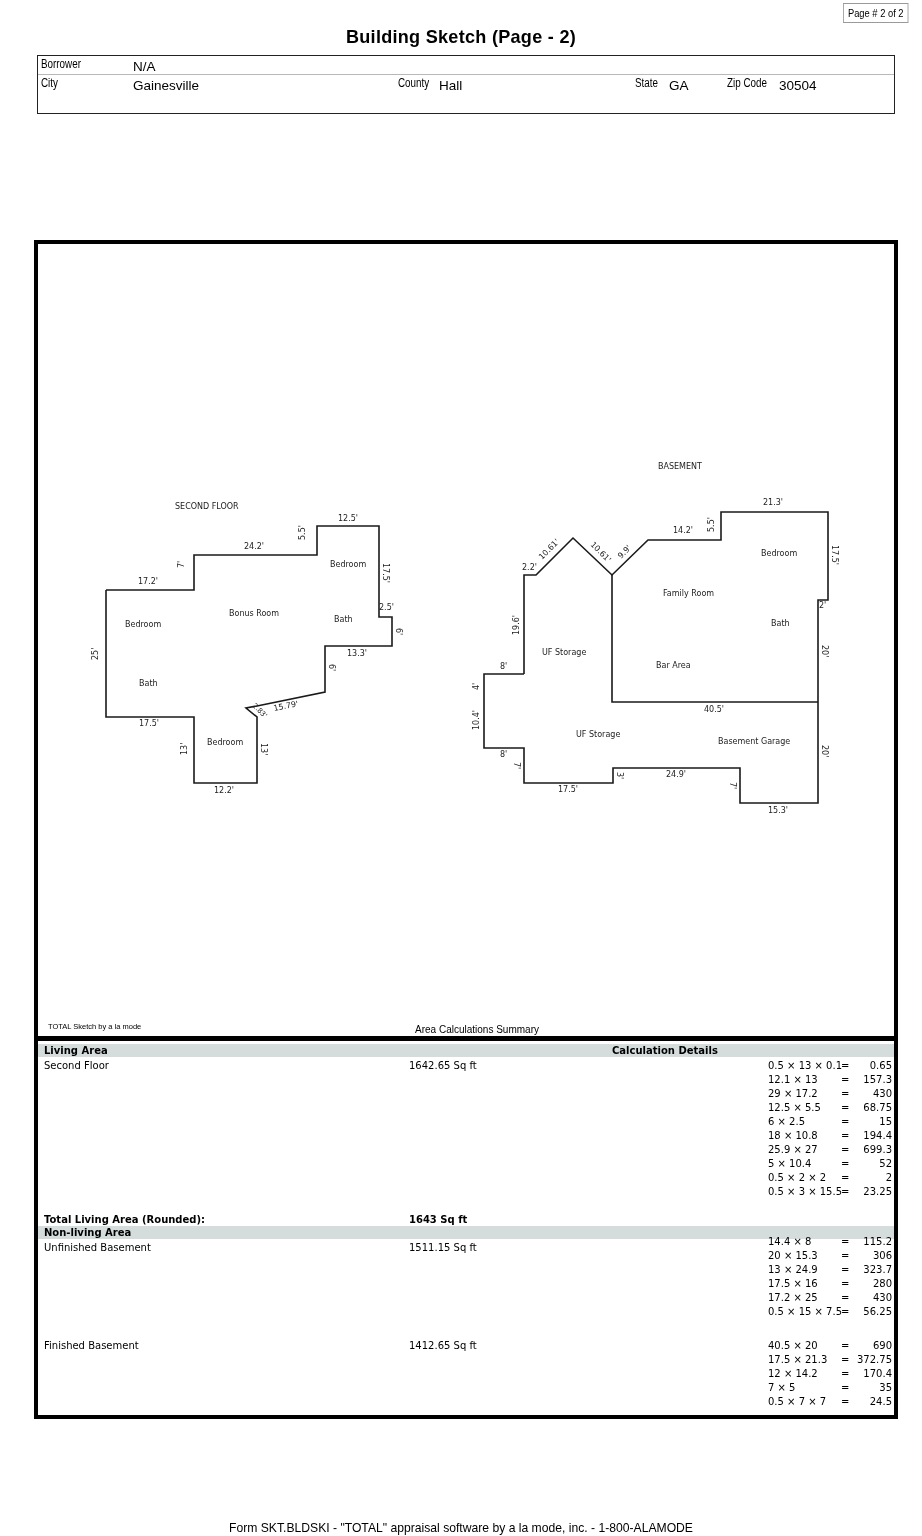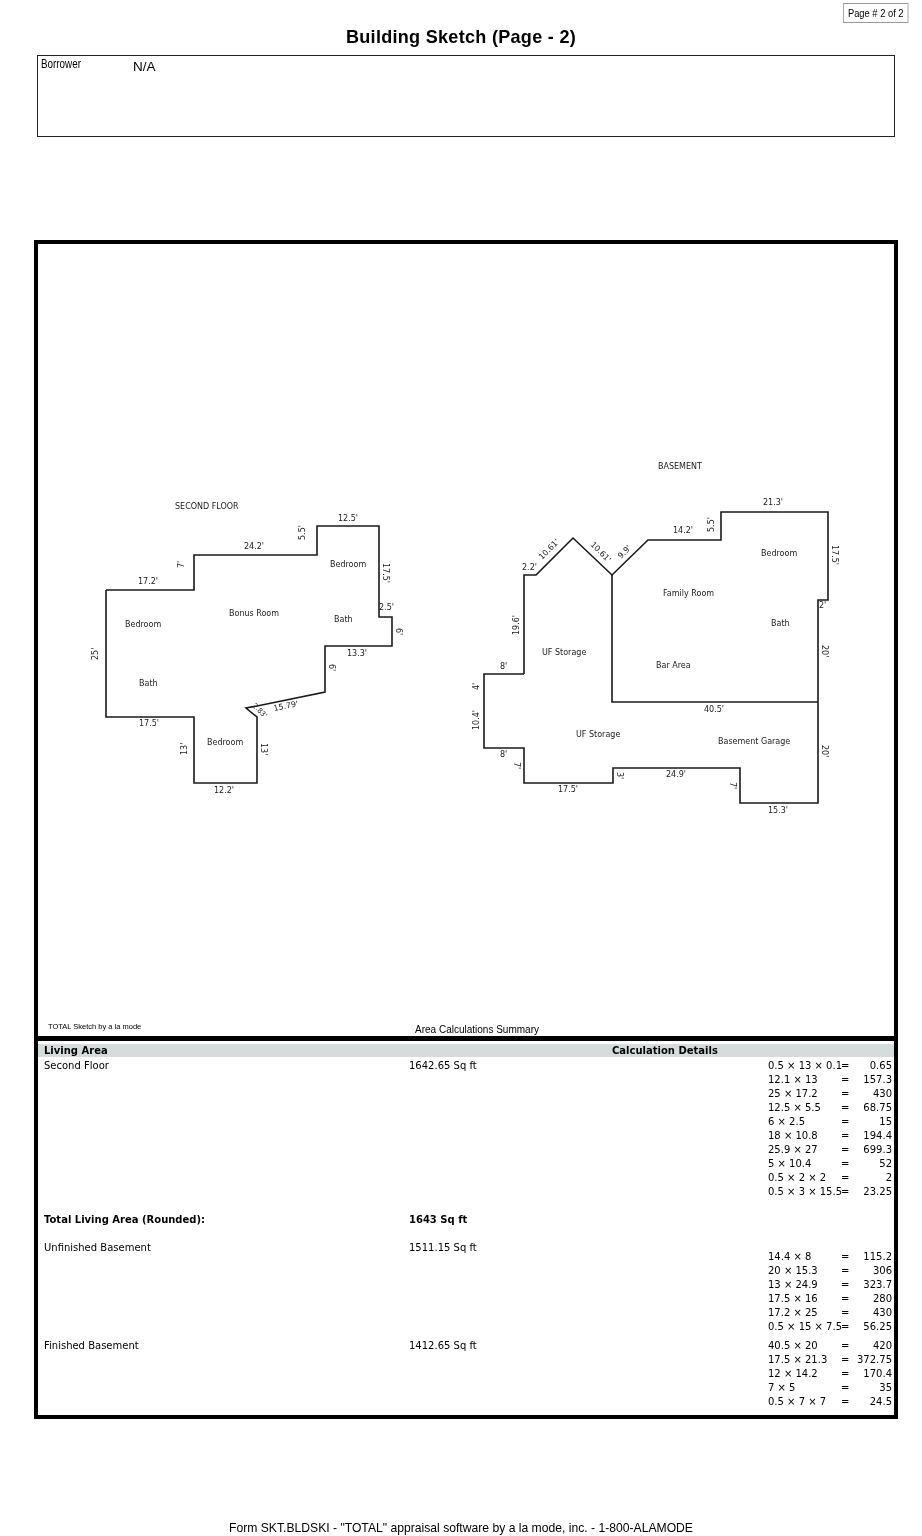--- a/index.html
+++ b/index.html
@@ -1,19 +1,19 @@
 <!DOCTYPE html>
 <html><head>
 <meta charset="utf-8">
 <style>
   html, body { margin:0; padding:0; background:#fff; }
   body { width:922px; height:1536px; position:relative; overflow:hidden; font-family:"Liberation Sans", sans-serif; color:#000; }
   .page-num { position:absolute; left:843px; top:3px; width:75px; height:18px; border:1px solid #9a9a9a; font-size:11px; line-height:18px; text-align:center; transform:scaleX(0.85); transform-origin:left center; white-space:nowrap; }
   .title { position:absolute; left:0; width:922px; top:26px; text-align:center; font-weight:bold; font-size:19px; letter-spacing:0.3px; transform:scaleX(0.95); }
-  .hdr-table { position:absolute; left:37px; top:55px; width:858px; height:82px; border:1.5px solid #222; box-sizing:border-box; }
+  .hdr-table { position:absolute; left:37px; top:55px; width:858px; height:59px; border:1.5px solid #222; box-sizing:border-box; }
   .hdr-row { position:relative; height:18px; border-bottom:1px solid #b8b8b8; font-size:13px; }
   .hdr-row:last-child { border-bottom:none; }
   .hl { position:absolute; top:1px; font-size:12px; transform:scaleX(0.82); transform-origin:left center; white-space:nowrap; }
   .hv { position:absolute; top:3px; font-size:13.5px; white-space:nowrap; }
   .sketch-frame { position:absolute; left:34px; top:240px; width:864px; height:800px; border:4px solid #000; box-sizing:border-box; }
   .sketch-frame svg { position:absolute; left:-4px; top:-4px; }
   .credit { position:absolute; left:48px; top:1022px; font-size:7.5px; }
   .summary-title { position:absolute; left:16px; width:922px; top:1024px; text-align:center; font-weight:normal; font-size:10px; }
   .summary { position:absolute; left:34px; top:1037px; width:864px; height:382px; border:4px solid #000; border-top:4px solid #000; box-sizing:border-box; font-family:"DejaVu Sans", sans-serif; font-size:10px; }
   .band { position:absolute; left:0; right:0; height:13px; background:#d5dcdc; font-weight:bold; }
@@ -32,20 +32,30 @@
 </head>
 <body>
 
 <div class="page-num">Page # 2 of 2</div>
 <div class="title">Building Sketch (Page - 2)</div>
 
 <div class="hdr-table">
   <div class="hdr-row">
     <span class="hl" style="left:3px">Borrower</span>
     <span class="hv" style="left:95px">N/A</span>
+  </div>
+  <div class="hdr-row">
+    <span class="hl" style="left:3px">City</span>
+    <span class="hv" style="left:95px">Gainesville</span>
+    <span class="hl" style="left:360px">County</span>
+    <span class="hv" style="left:401px">Hall</span>
+    <span class="hl" style="left:597px">State</span>
+    <span class="hv" style="left:631px">GA</span>
+    <span class="hl" style="left:689px">Zip Code</span>
+    <span class="hv" style="left:741px">30504</span>
   </div>
 </div>
 
 <div class="sketch-frame">
   <svg width="864" height="800" viewBox="34 240 864 800">
 
     <polyline class="wall" points="106,590 194,590 194,555 317,555 317,526 379,526 379,617 392,617 392,646 325,646 325,692 257,706 246,708 257,717 257,783 194,783 194,717 106,717 106,590"></polyline>
     <text class="lbl" x="175" y="509">SECOND FLOOR</text>
     <text class="lbl" x="330" y="567">Bedroom</text>
     <text class="lbl" x="229" y="616">Bonus Room</text>
@@ -122,21 +132,21 @@
         <span class="expr">0.5 × 13 × 0.1</span>
         <span class="eq">=</span>
         <span class="res">0.65</span>
       </div>
     <div class="calc-row">
         <span class="expr">12.1 × 13</span>
         <span class="eq">=</span>
         <span class="res">157.3</span>
       </div>
     <div class="calc-row">
-        <span class="expr">25 × 17.2</span>
+        <span class="expr">29 × 17.2</span>
         <span class="eq">=</span>
         <span class="res">430</span>
       </div>
     <div class="calc-row">
         <span class="expr">12.5 × 5.5</span>
         <span class="eq">=</span>
         <span class="res">68.75</span>
       </div>
     <div class="calc-row">
         <span class="expr">6 × 2.5</span>
@@ -166,24 +176,27 @@
     <div class="calc-row">
         <span class="expr">0.5 × 3 × 15.5</span>
         <span class="eq">=</span>
         <span class="res">23.25</span>
       </div>
   </div>
 
   <span class="txt b" style="left:6px;top:173px">Total Living Area (Rounded):</span>
   <span class="txt b" style="left:371px;top:173px">1643 Sq ft</span>
 
+  <div class="band" style="top:185px">
+    <span class="txt" style="left:6px;top:1px">Non-living Area</span>
+  </div>
 
   <span class="txt" style="left:6px;top:201px">Unfinished Basement</span>
   <span class="txt" style="left:371px;top:201px">1511.15 Sq ft</span>
-  <div class="calc" style="top:210px">
+  <div class="calc" style="top:195px">
     <div class="calc-row">
         <span class="expr">14.4 × 8</span>
         <span class="eq">=</span>
         <span class="res">115.2</span>
       </div>
     <div class="calc-row">
         <span class="expr">20 × 15.3</span>
         <span class="eq">=</span>
         <span class="res">306</span>
       </div>
@@ -208,21 +221,21 @@
         <span class="res">56.25</span>
       </div>
   </div>
 
   <span class="txt" style="left:6px;top:299px">Finished Basement</span>
   <span class="txt" style="left:371px;top:299px">1412.65 Sq ft</span>
   <div class="calc" style="top:299px">
     <div class="calc-row">
         <span class="expr">40.5 × 20</span>
         <span class="eq">=</span>
-        <span class="res">420</span>
+        <span class="res">690</span>
       </div>
     <div class="calc-row">
         <span class="expr">17.5 × 21.3</span>
         <span class="eq">=</span>
         <span class="res">372.75</span>
       </div>
     <div class="calc-row">
         <span class="expr">12 × 14.2</span>
         <span class="eq">=</span>
         <span class="res">170.4</span>

